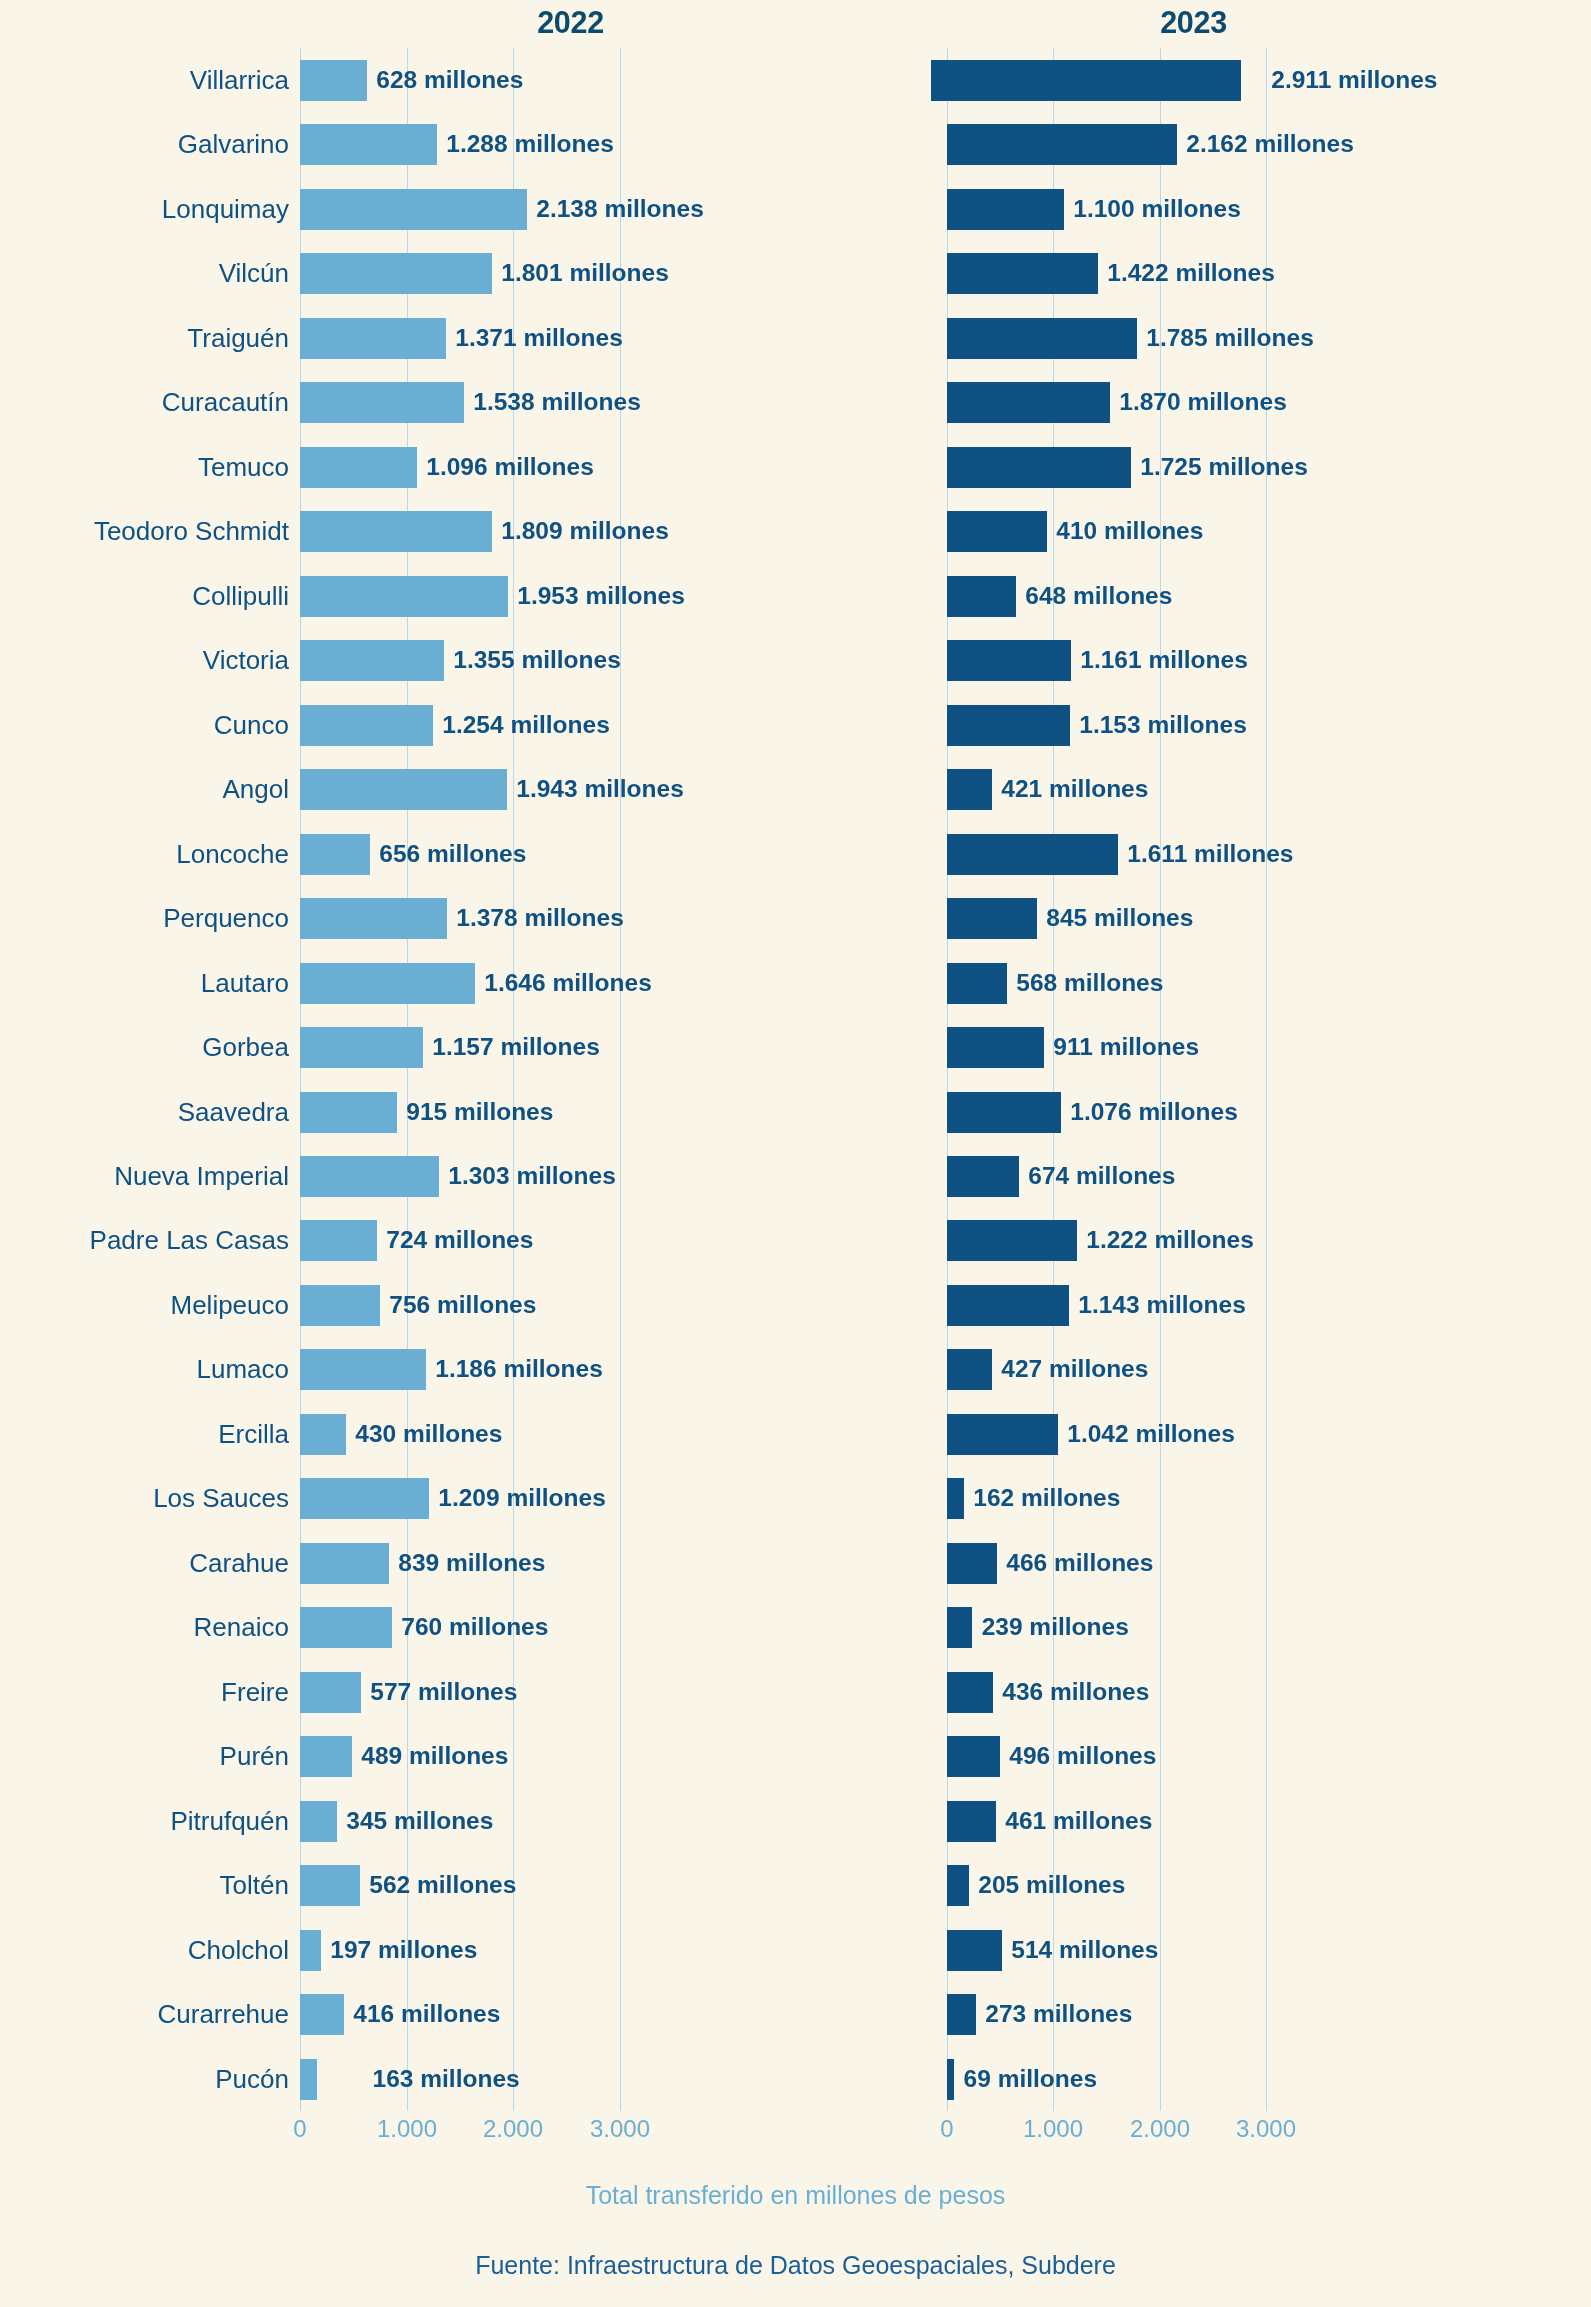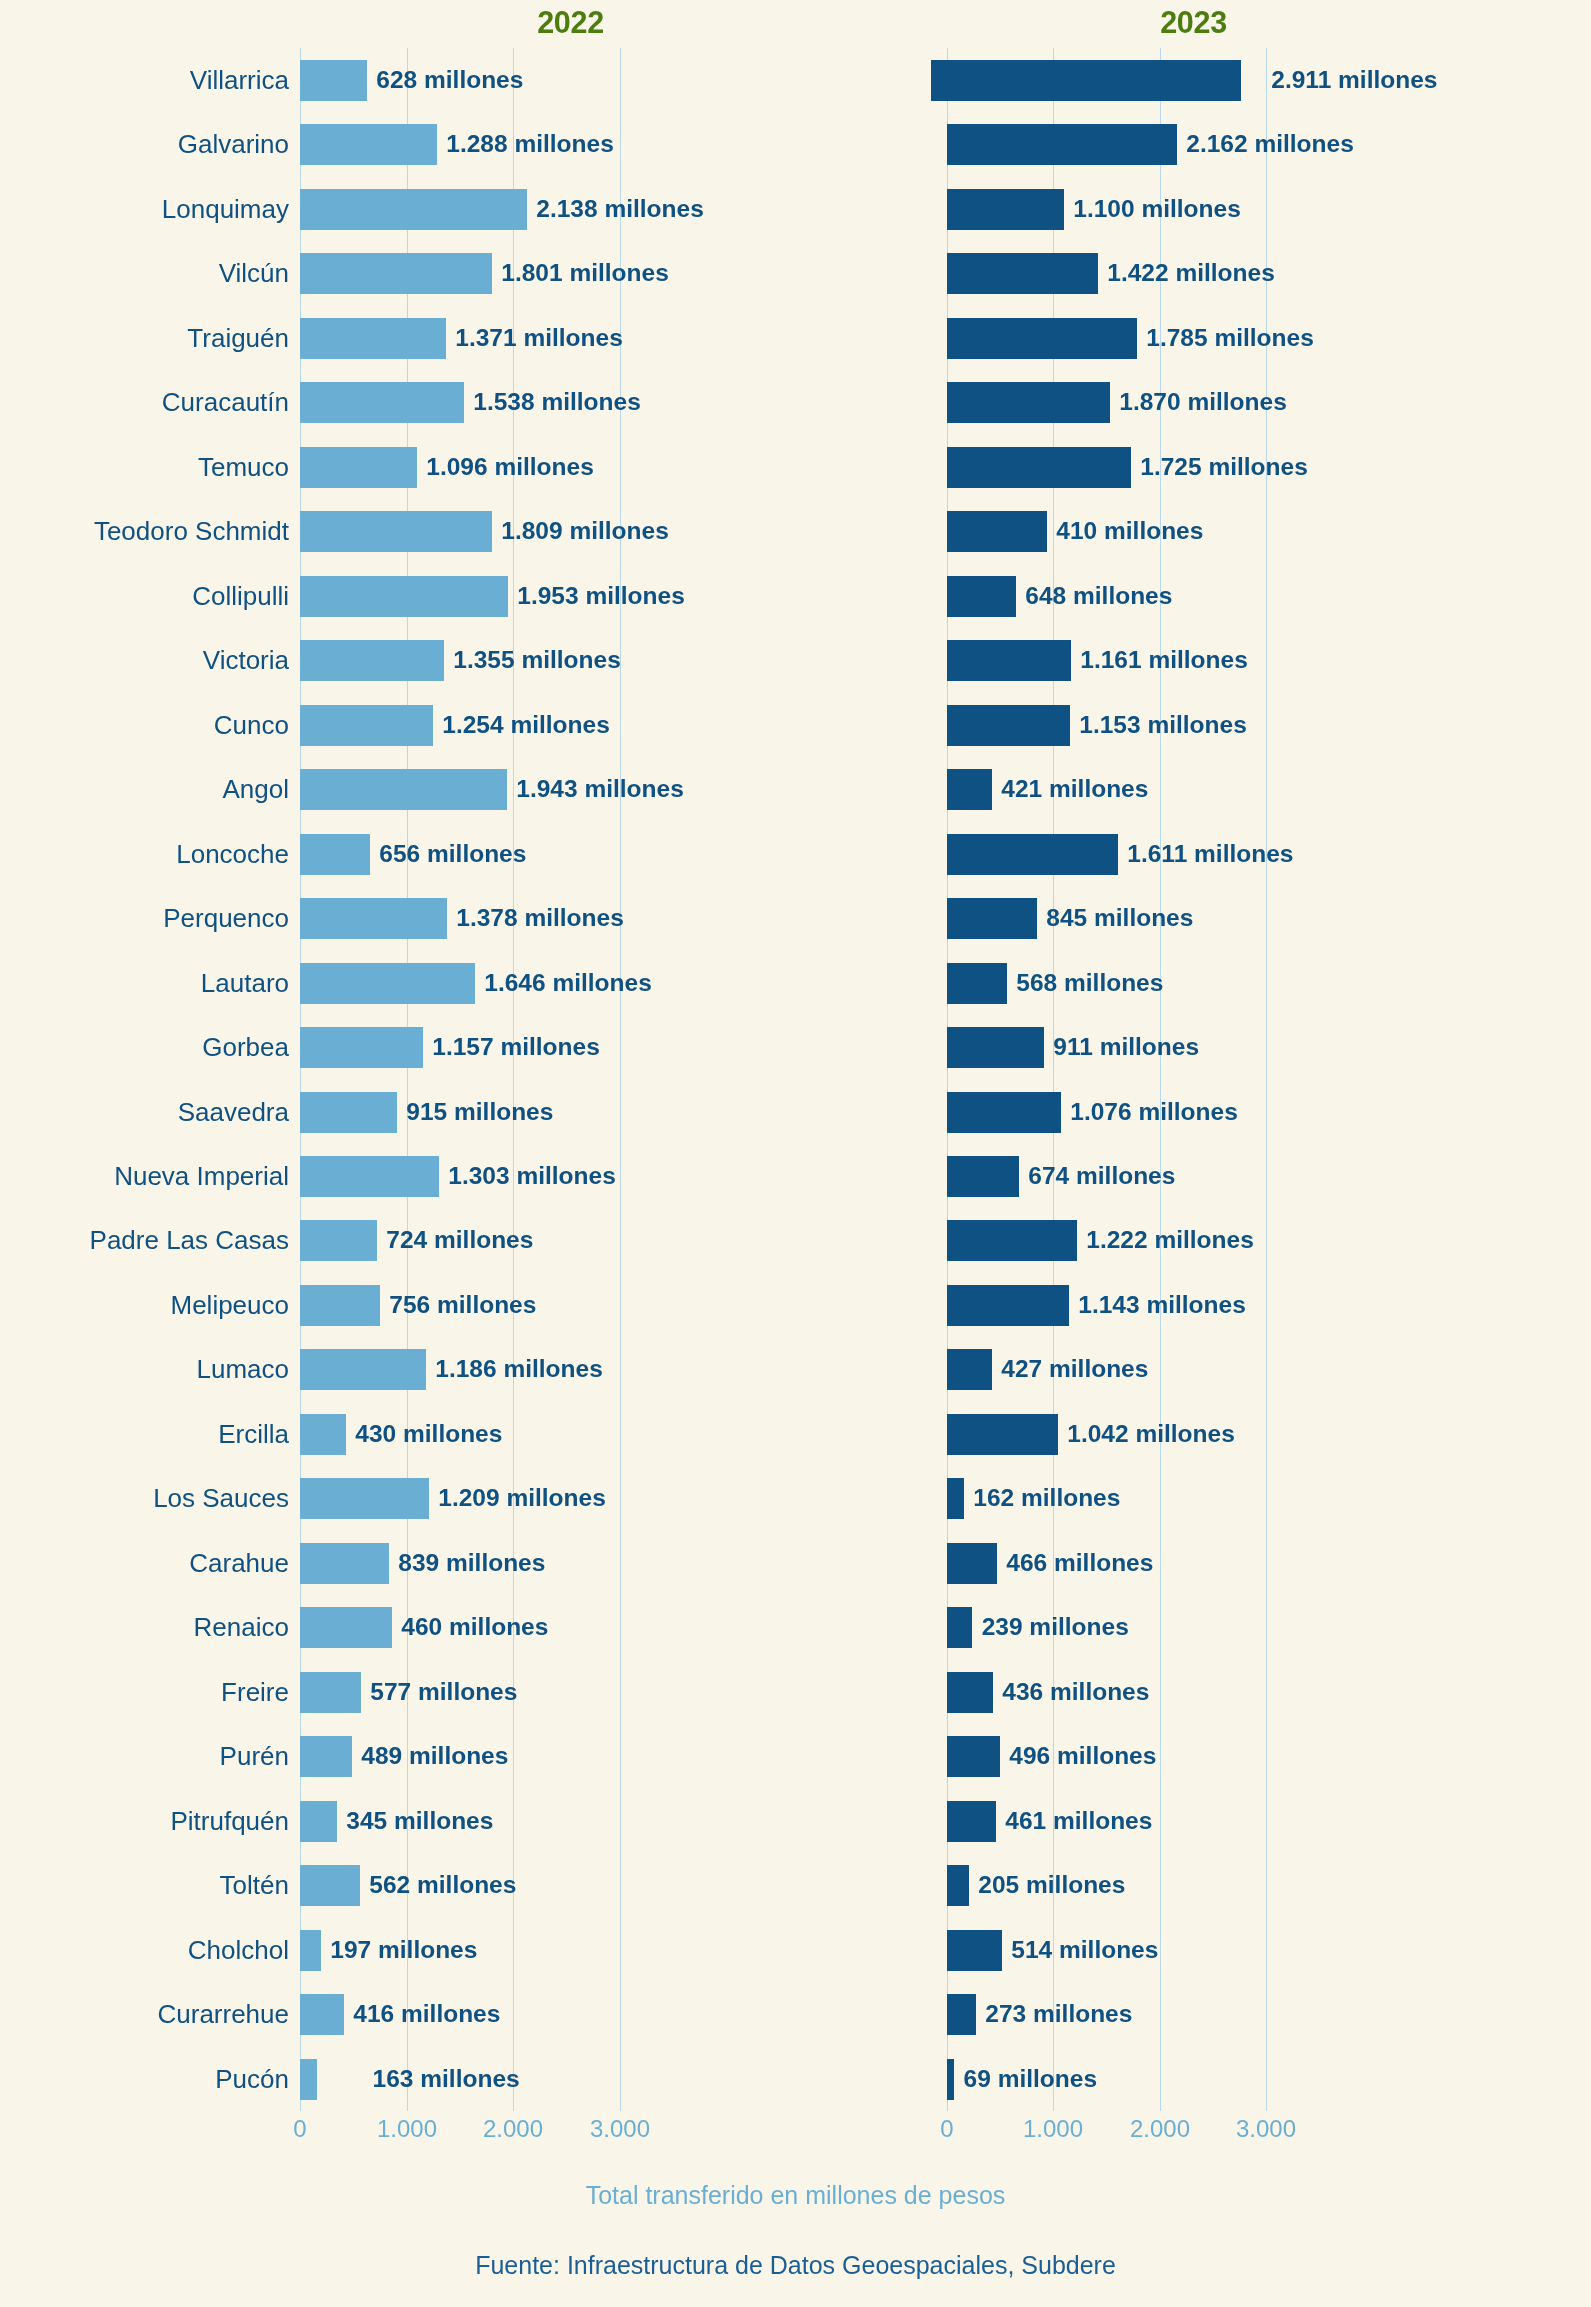--- a/index.html
+++ b/index.html
@@ -14,21 +14,21 @@
     position:relative;
     width:1591px;height:2307px;
     box-sizing:border-box;
   }
   
   .panel-title{
     position:absolute;
     top:5.3px;
     font-size:30.5px;
     font-weight:bold;
-    color:#4d7c0f;
+    color:#0c4a6e;
     letter-spacing:-0.3px;
     text-align:center;
     width:133px;
   }
   #title-2022{ left:504px; }
   #title-2023{ left:1127px; }
 
   
   .plot{
     position:absolute;
@@ -301,21 +301,21 @@
           <div class="cat-label" style="right: 573px;">Carahue</div>
           <div class="bar-wrap" style="left: 300px;">
             <div class="bar bar-left" style="width: 89px;"></div>
             <div class="val-label">839 millones</div>
           </div>
         </div>
         <div class="row" style="top: 1547px;">
           <div class="cat-label" style="right: 573px;">Renaico</div>
           <div class="bar-wrap" style="left: 300px;">
             <div class="bar bar-left" style="width: 92px;"></div>
-            <div class="val-label">460 millones</div>
+            <div class="val-label">760 millones</div>
           </div>
         </div>
         <div class="row" style="top: 1612px;">
           <div class="cat-label" style="right: 573px;">Freire</div>
           <div class="bar-wrap" style="left: 300px;">
             <div class="bar bar-left" style="width: 61px;"></div>
             <div class="val-label">577 millones</div>
           </div>
         </div>
         <div class="row" style="top: 1676px;">

